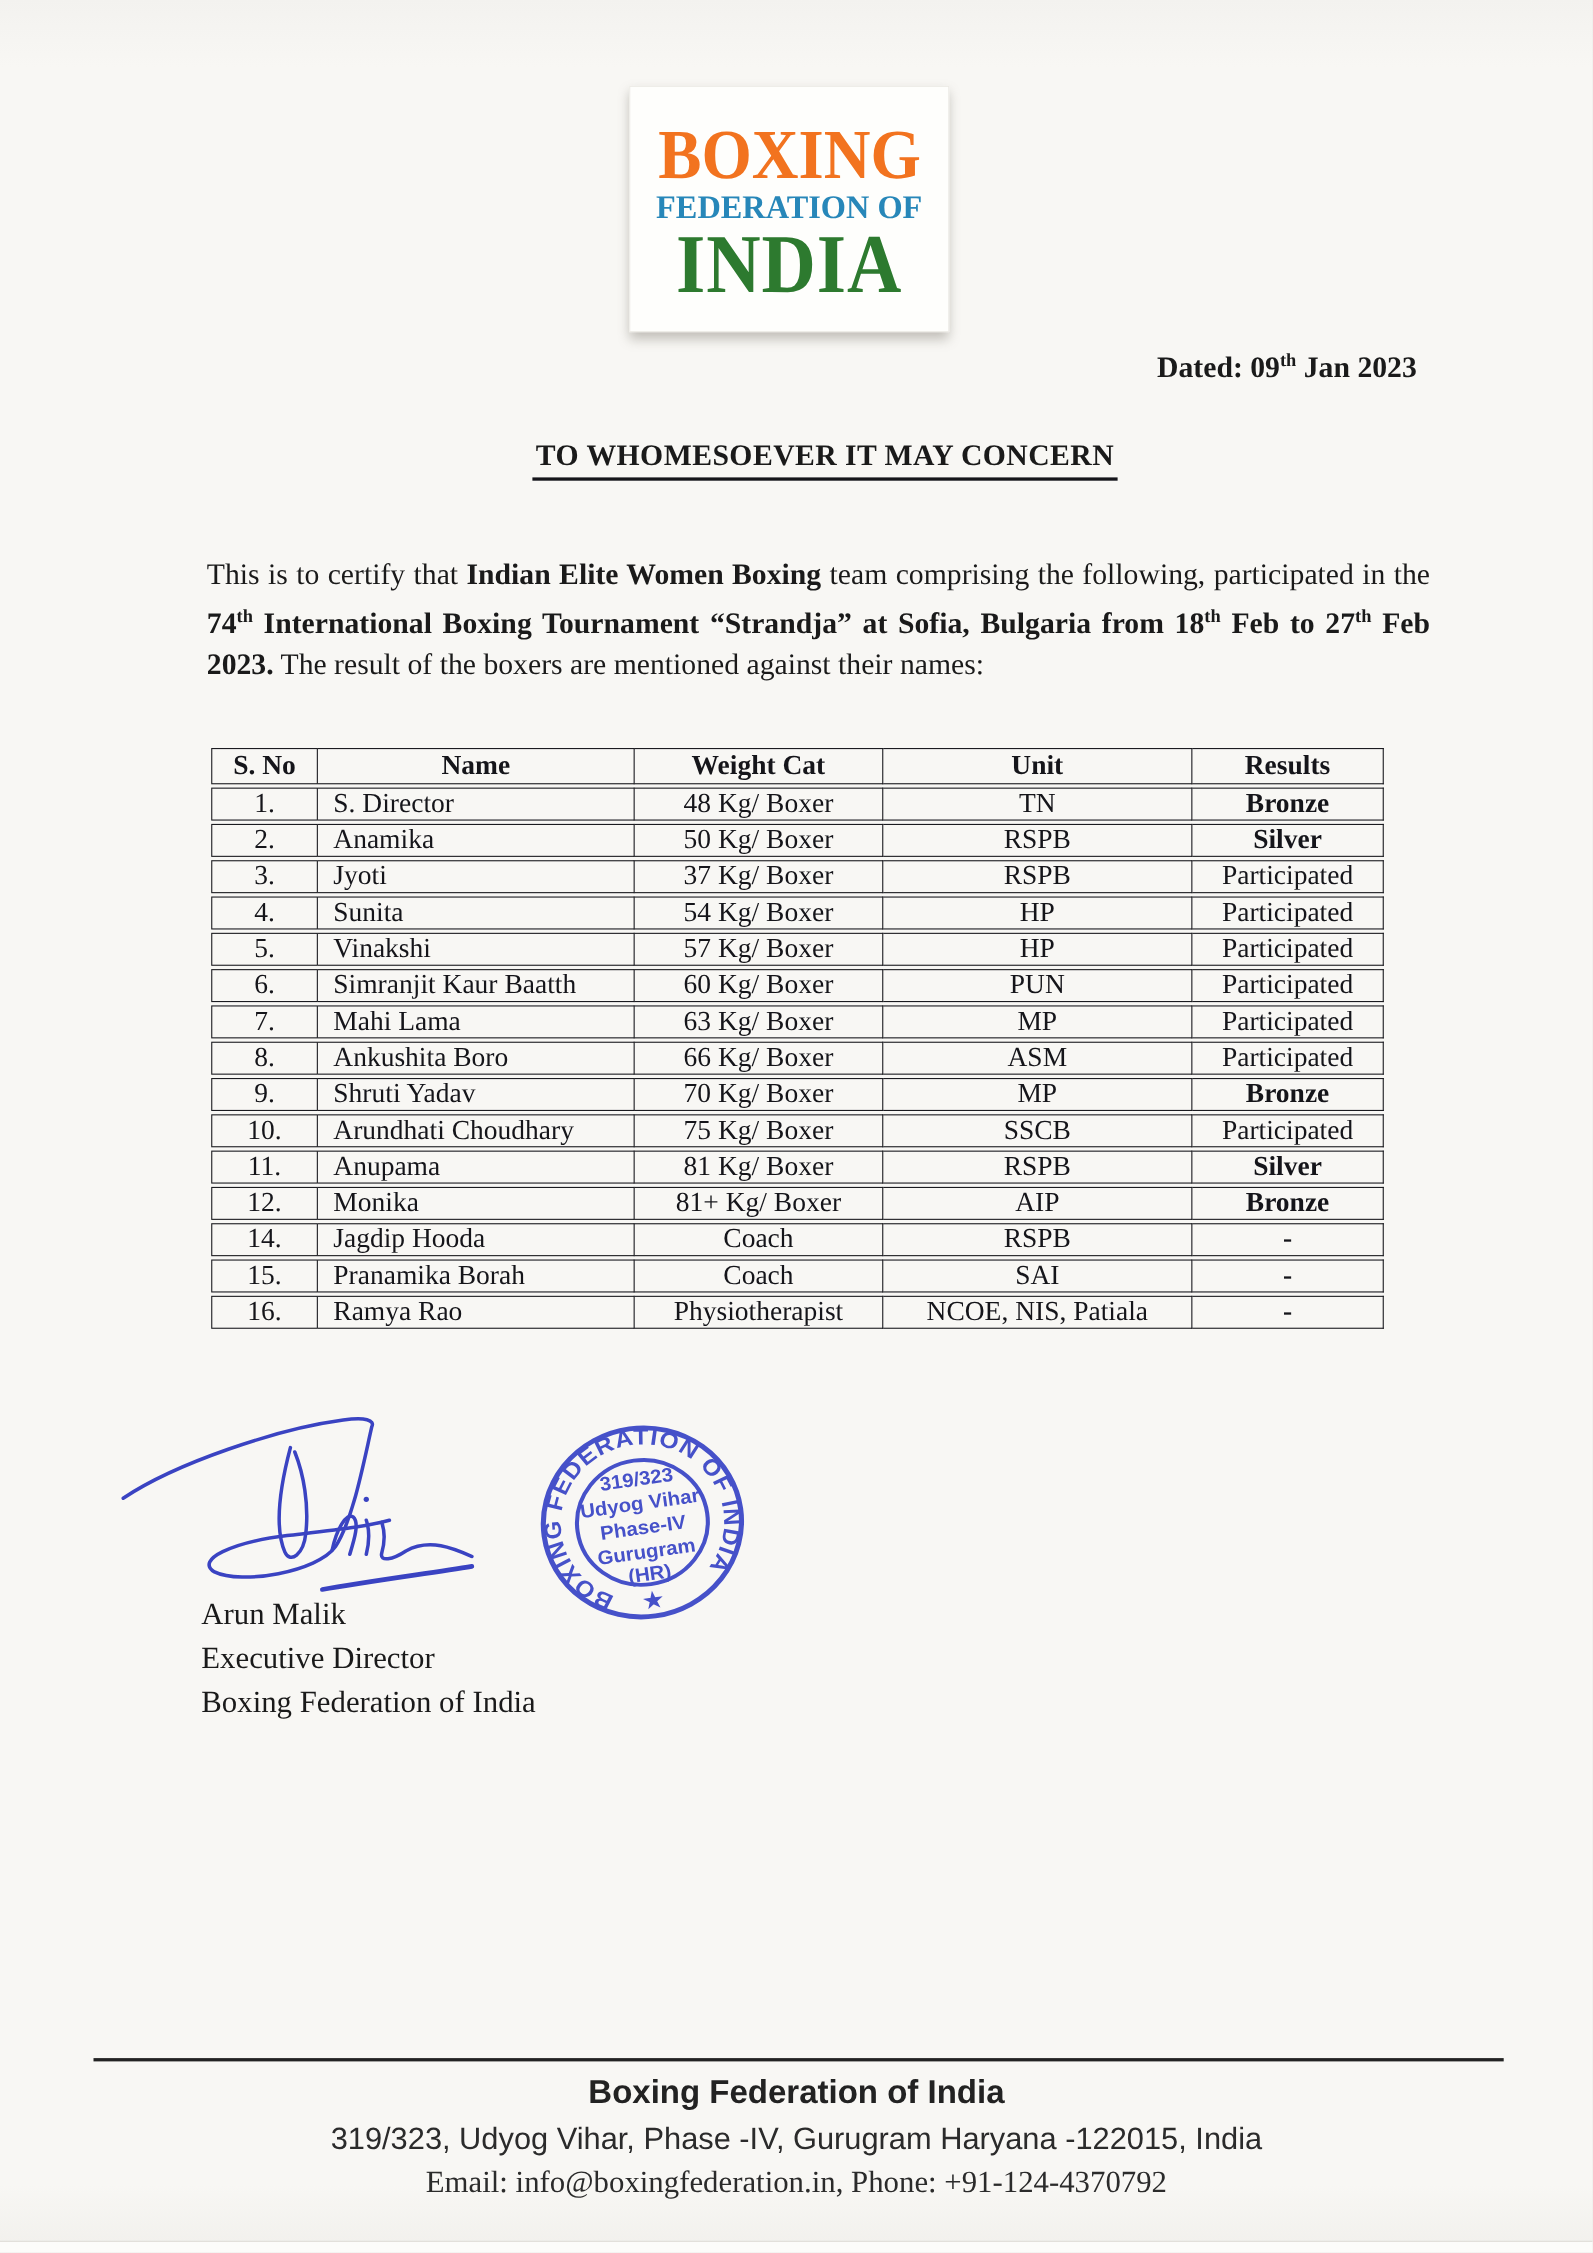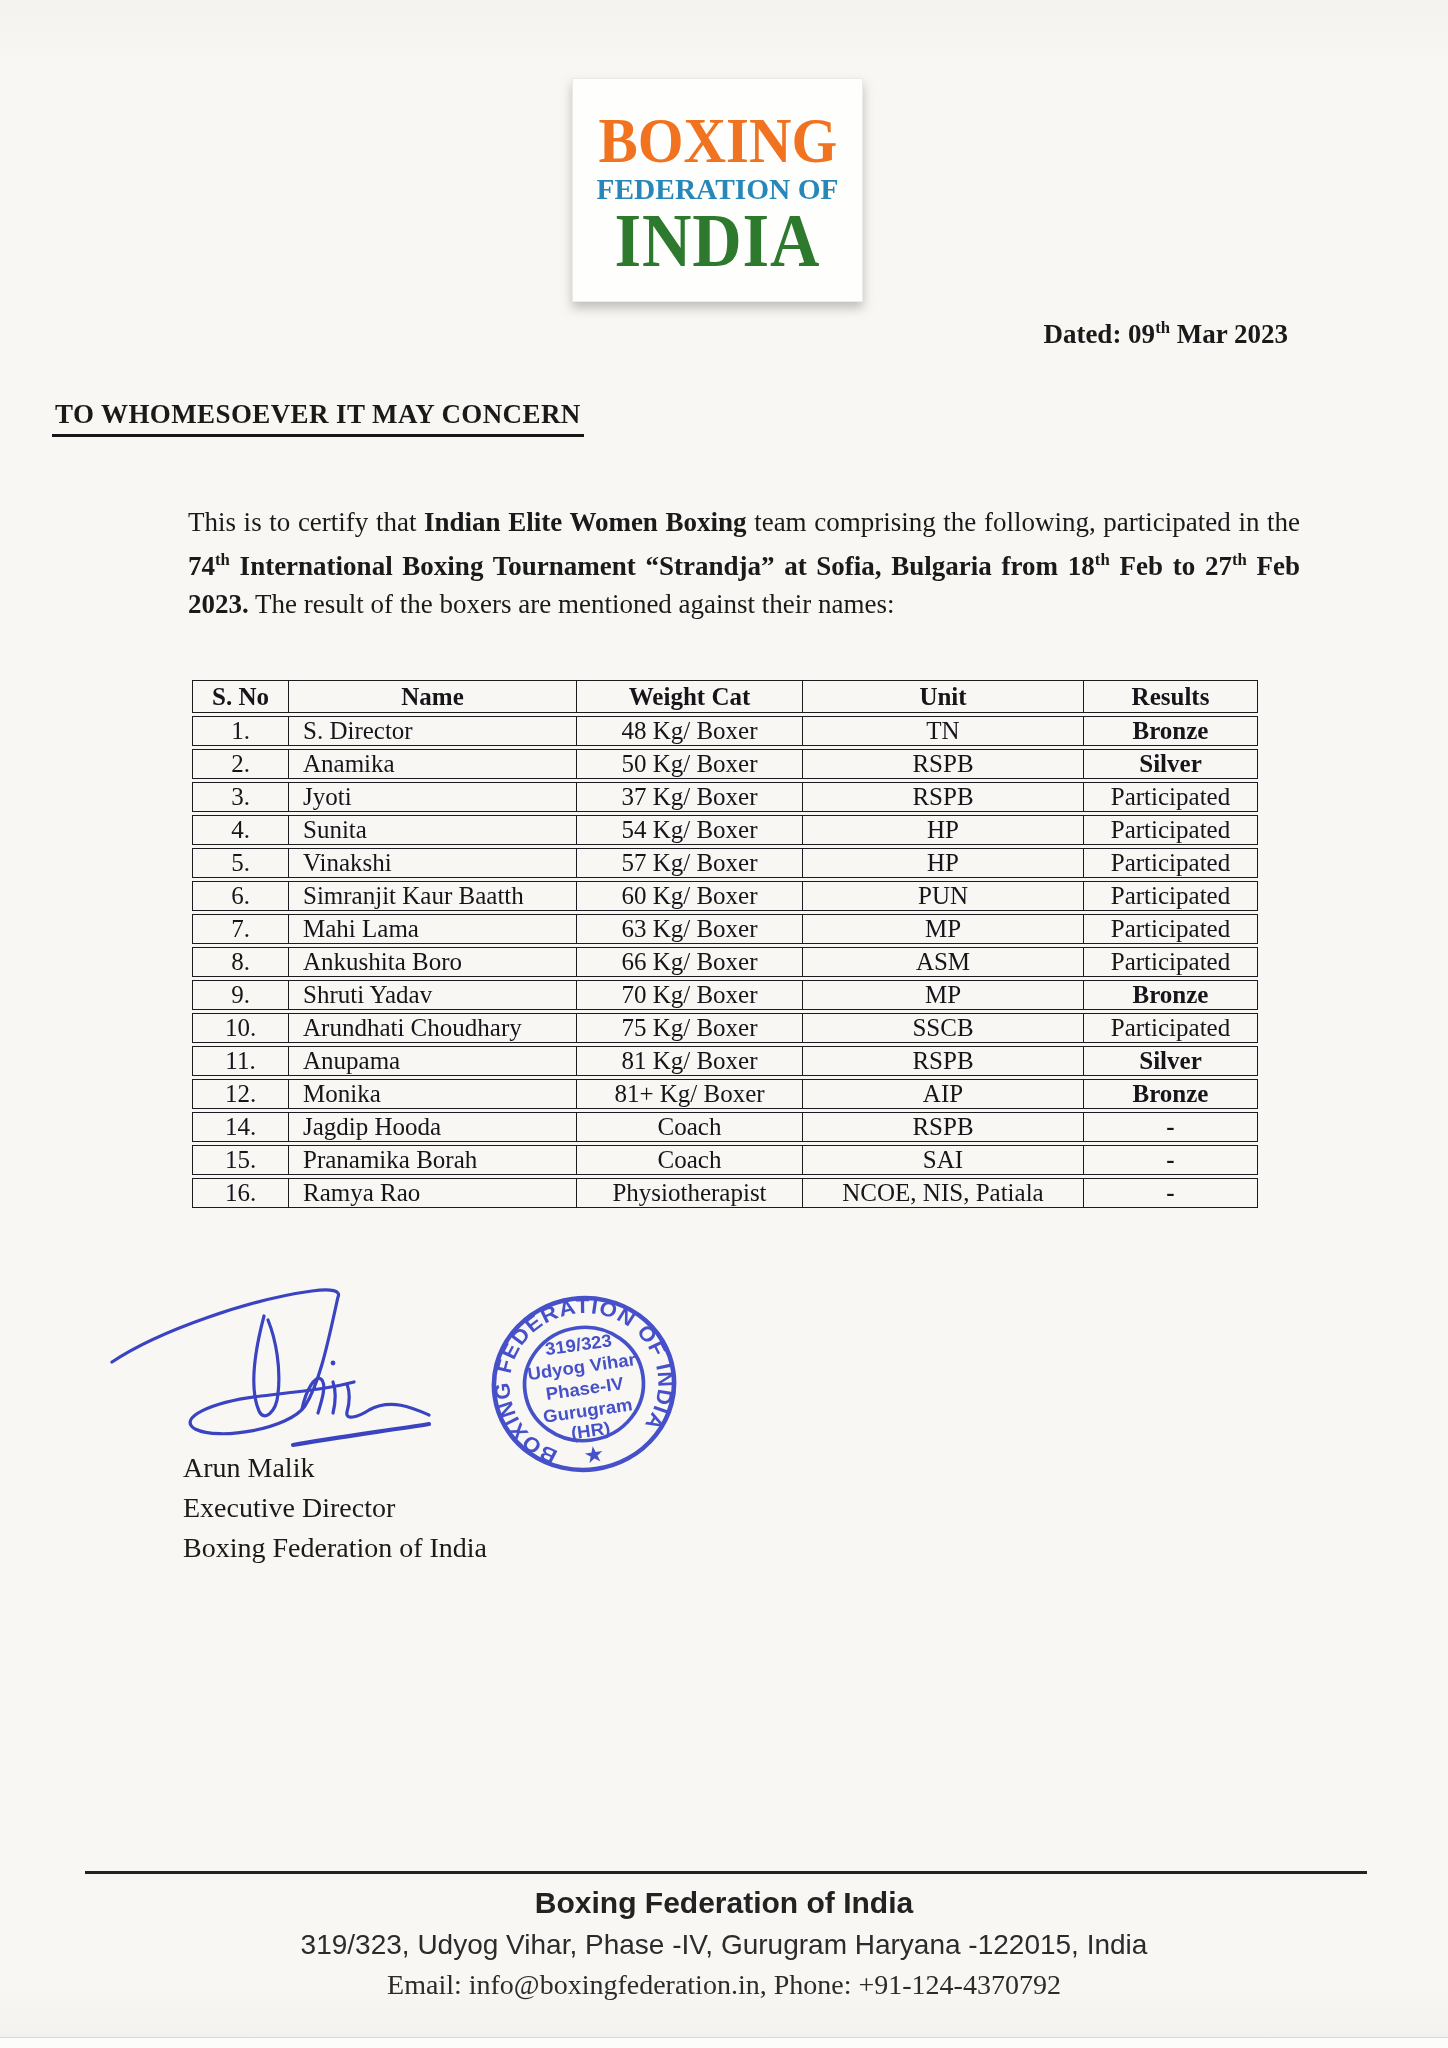--- a/index.html
+++ b/index.html
@@ -30,21 +30,21 @@
   .logo-line2{font-size:30px;line-height:32px;color:var(--c-logo2,#2787b9);transform:scaleX(.98);margin-top:2px;}
   .logo-line3{font-size:76px;line-height:70px;color:var(--c-logo3,#2d7a2f);transform:scaleX(.90);letter-spacing:1px;}
 
   
   .dated{
     position:absolute;top:318px;right:160px;
     font-size:27px;font-weight:bold;white-space:nowrap;
   }
   .dated sup{font-size:.62em;}
   .doc-title{
-    position:absolute;top:399px;left:0;width:100%;text-align:left;
+    position:absolute;top:399px;left:0;width:100%;text-align:center;
   }
   .doc-title span{
     display:inline-block;margin-left:52px;
     font-size:27px;font-weight:bold;letter-spacing:.4px;
     border-bottom:3px solid #15151a;padding:0 3px 4px 3px;
   }
   .body-para{
     position:absolute;left:188px;top:503px;width:1112px;
     font-size:27px;line-height:38px;text-align:justify;
   }
@@ -99,21 +99,21 @@
 <body>
 
 <div class="page">
 
   <div class="logo-card">
     <div class="logo-line1">BOXING</div>
     <div class="logo-line2">FEDERATION OF</div>
     <div class="logo-line3">INDIA</div>
   </div>
 
-  <div class="dated"><span>Dated: 09</span><sup>th</sup><span> Mar 2023</span></div>
+  <div class="dated"><span>Dated: 09</span><sup>th</sup><span> Jan 2023</span></div>
 
   <div class="doc-title">
     <span>TO WHOMESOEVER IT MAY CONCERN</span>
   </div>
 
   <div class="body-para"><span>This is to certify that </span><span class="b">Indian Elite Women Boxing</span><span> team comprising the following, participated in the </span><span class="b">74</span><sup class="b">th</sup><span class="b"> International Boxing Tournament “Strandja” at Sofia, Bulgaria from 18</span><sup class="b">th</sup><span class="b"> Feb to 27</span><sup class="b">th</sup><span class="b"> Feb 2023.</span><span> The result of the boxers are mentioned against their names:</span></div>
 
   <table class="roster">
     <colgroup>
         <col class="c1">

